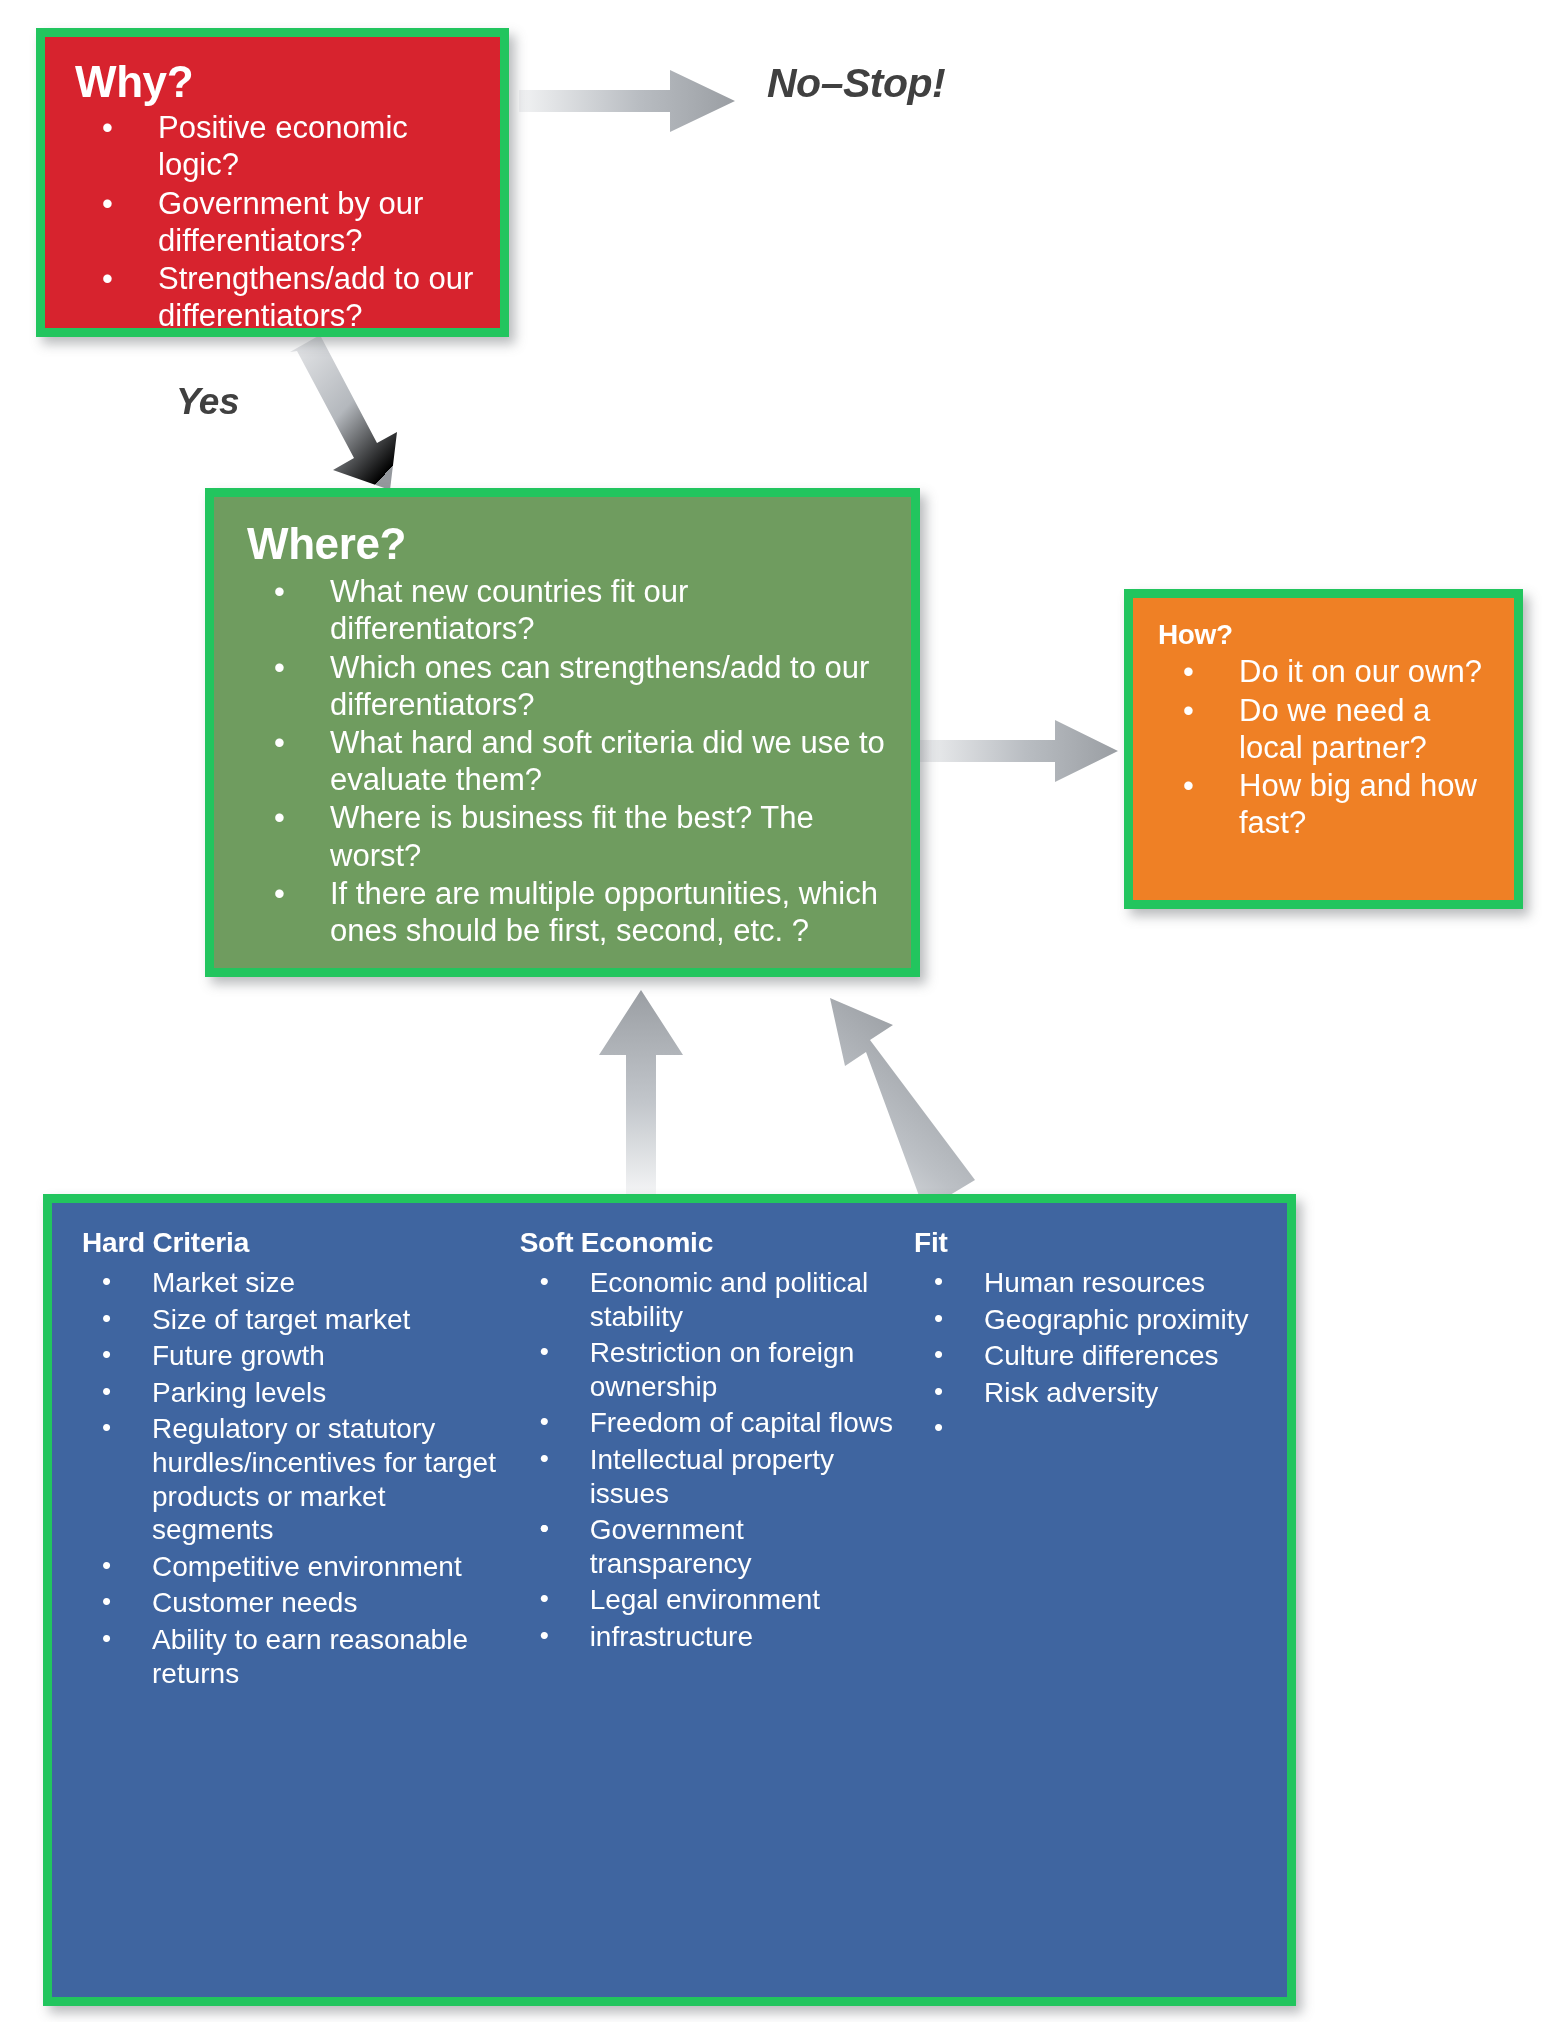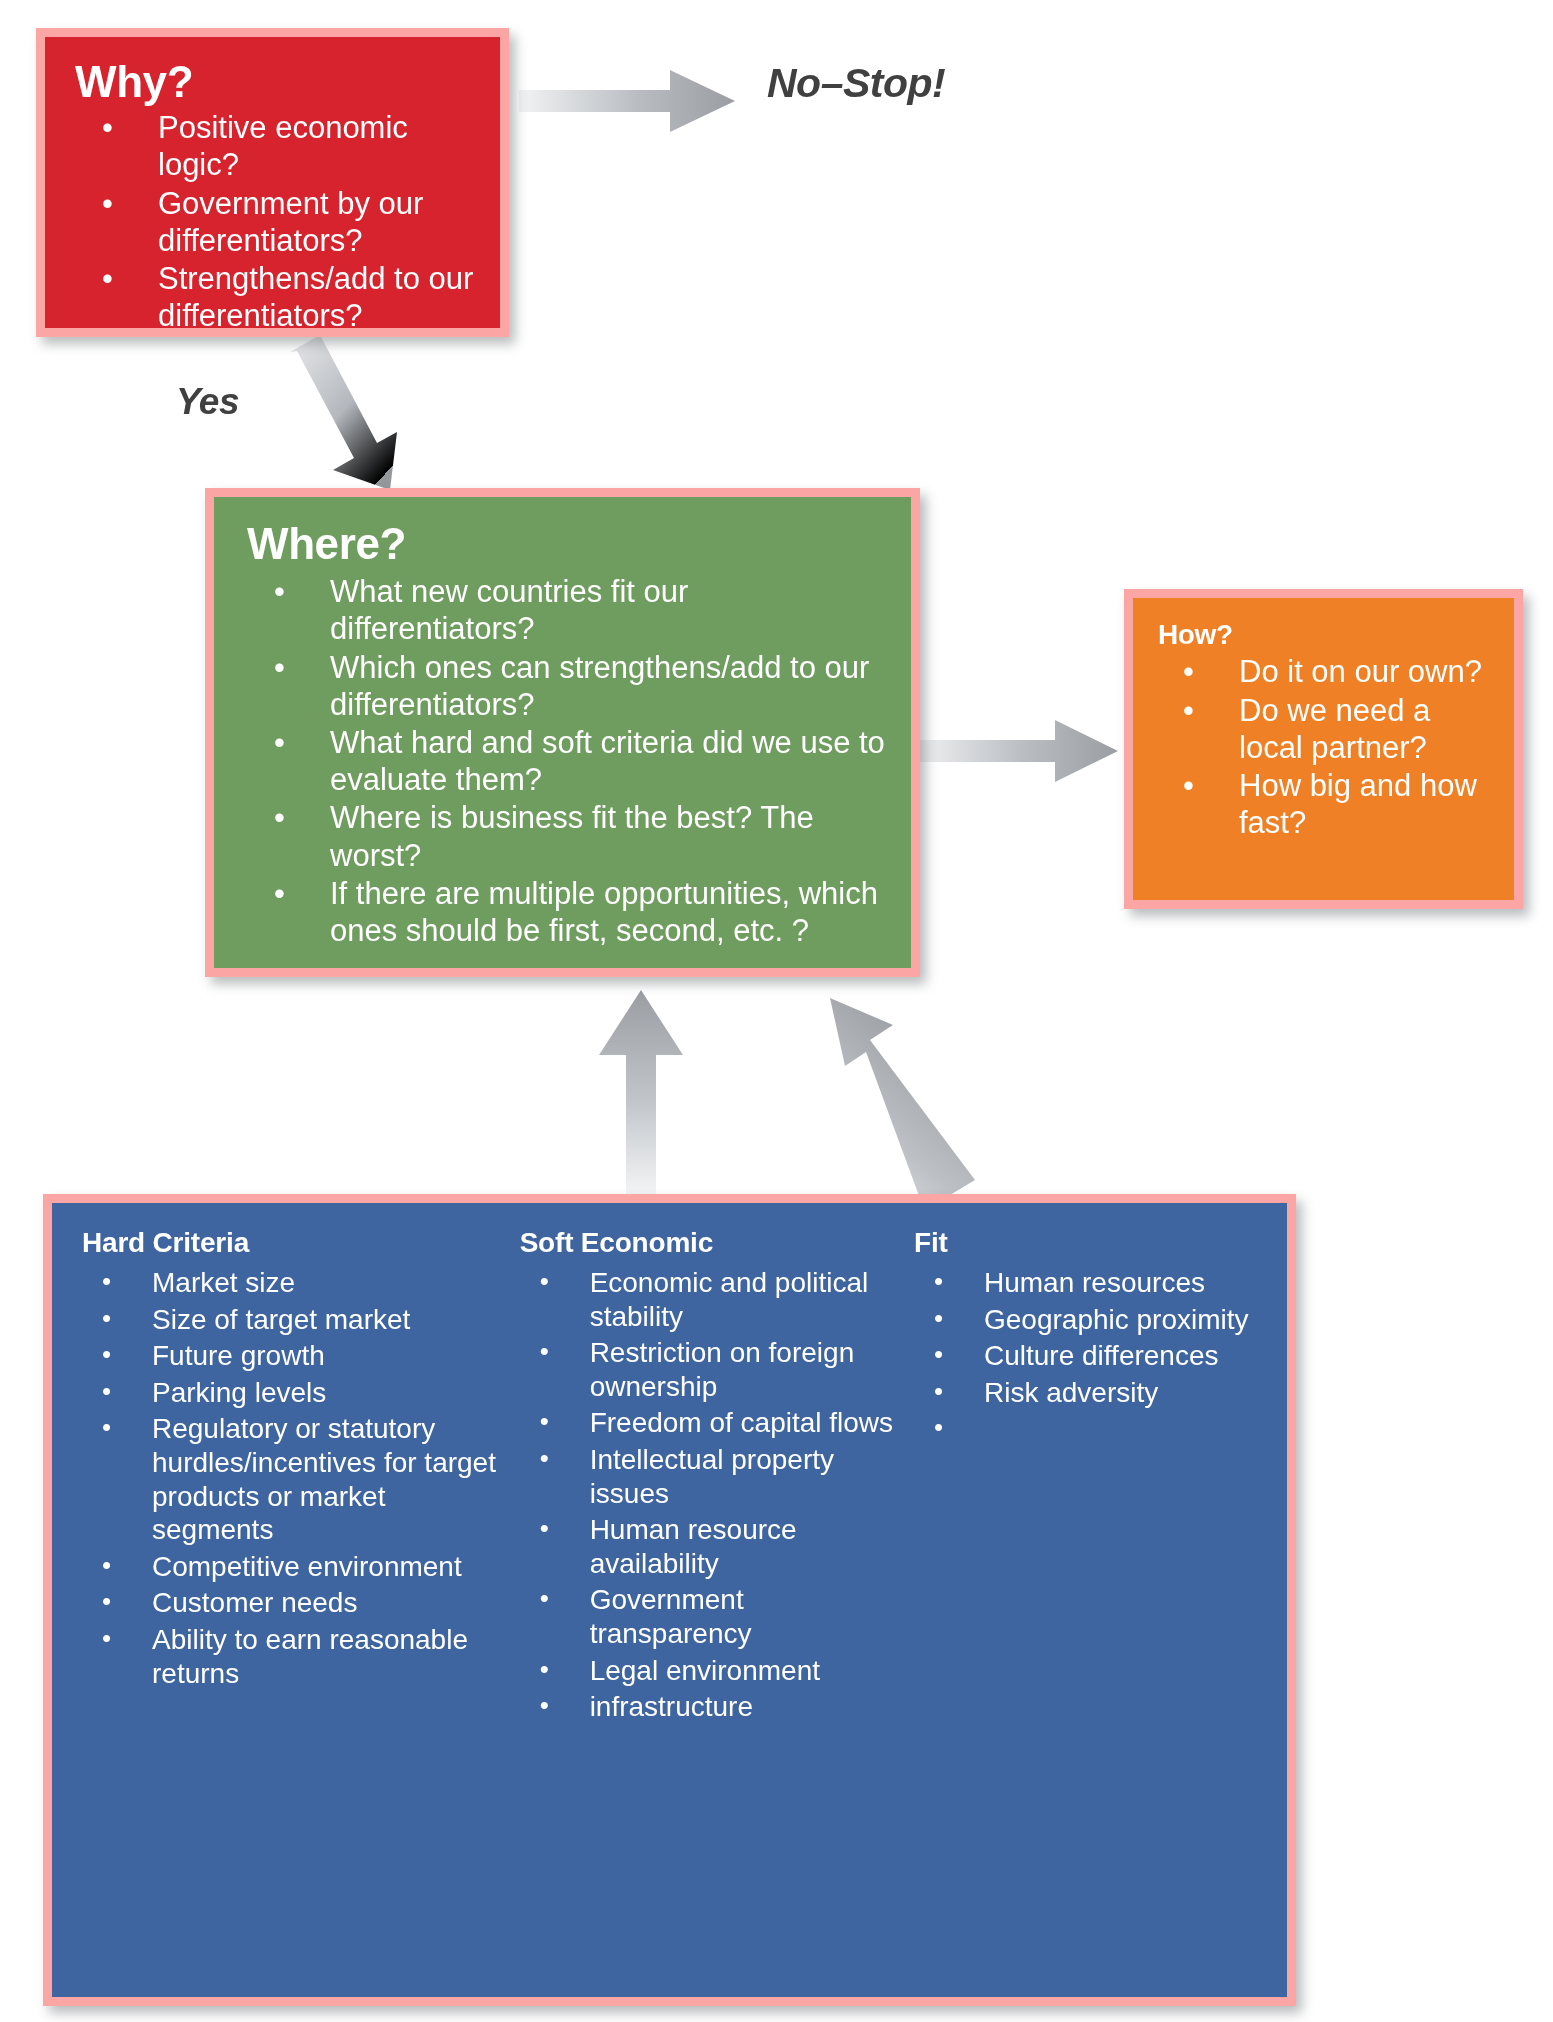--- a/index.html
+++ b/index.html
@@ -18,21 +18,21 @@
     position: relative;
     width: 1553px;
     height: 2022px;
     background: #ffffff;
   }
 
   
   .box {
     position: absolute;
     box-sizing: border-box;
-    border: 9px solid #fca5a5;
+    border: 9px solid #22c55e;
     box-shadow: 6px 7px 11px rgba(90,95,100,0.42);
     color: #ffffff;
   }
   .box-title {
     font-weight: bold;
     line-height: 1.05;
     margin: 0;
     letter-spacing: -0.4px;
   }
   ul.blist {
@@ -298,21 +298,20 @@
           <li>
               <span class="bullet">•</span>
               <span class="btext">Freedom of capital flows</span>
             </li>
           <li>
               <span class="bullet">•</span>
               <span class="btext">Intellectual property issues</span>
             </li>
           <li>
               <span class="bullet">•</span>
-              <span class="btext">Human resource availability</span>
             </li>
           <li>
               <span class="bullet">•</span>
               <span class="btext">Government transparency</span>
             </li>
           <li>
               <span class="bullet">•</span>
               <span class="btext">Legal environment</span>
             </li>
           <li>

